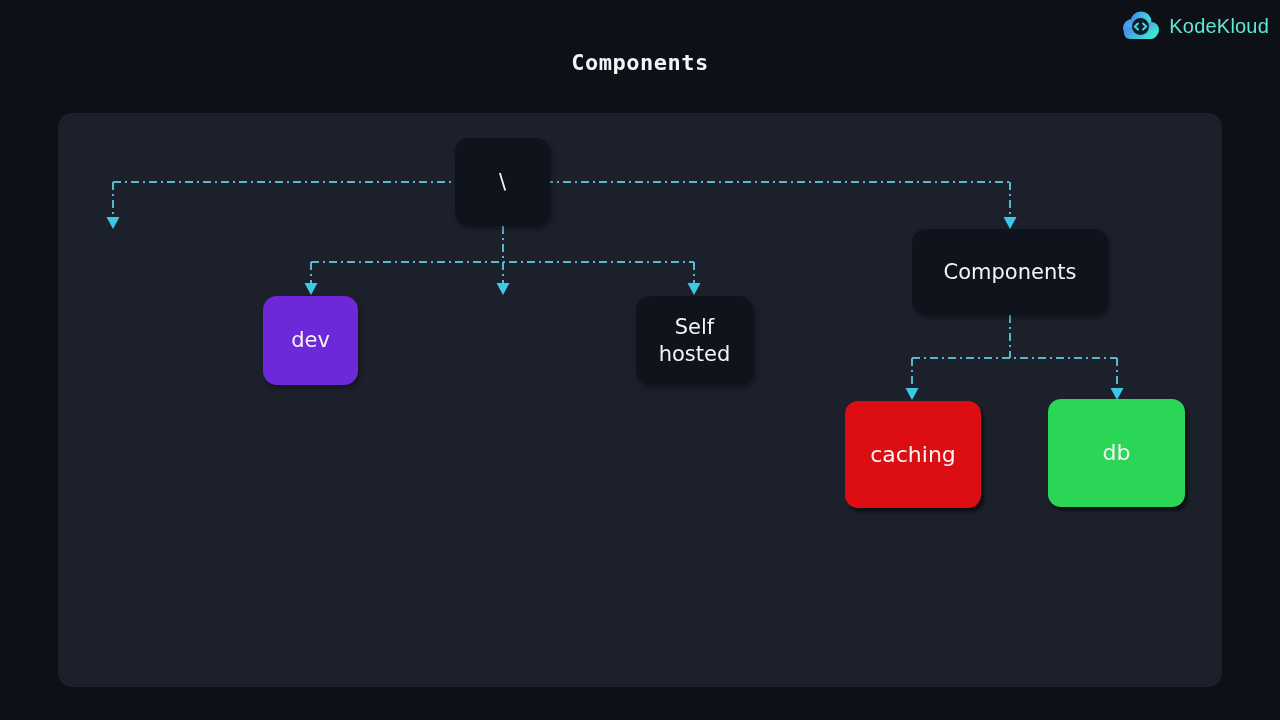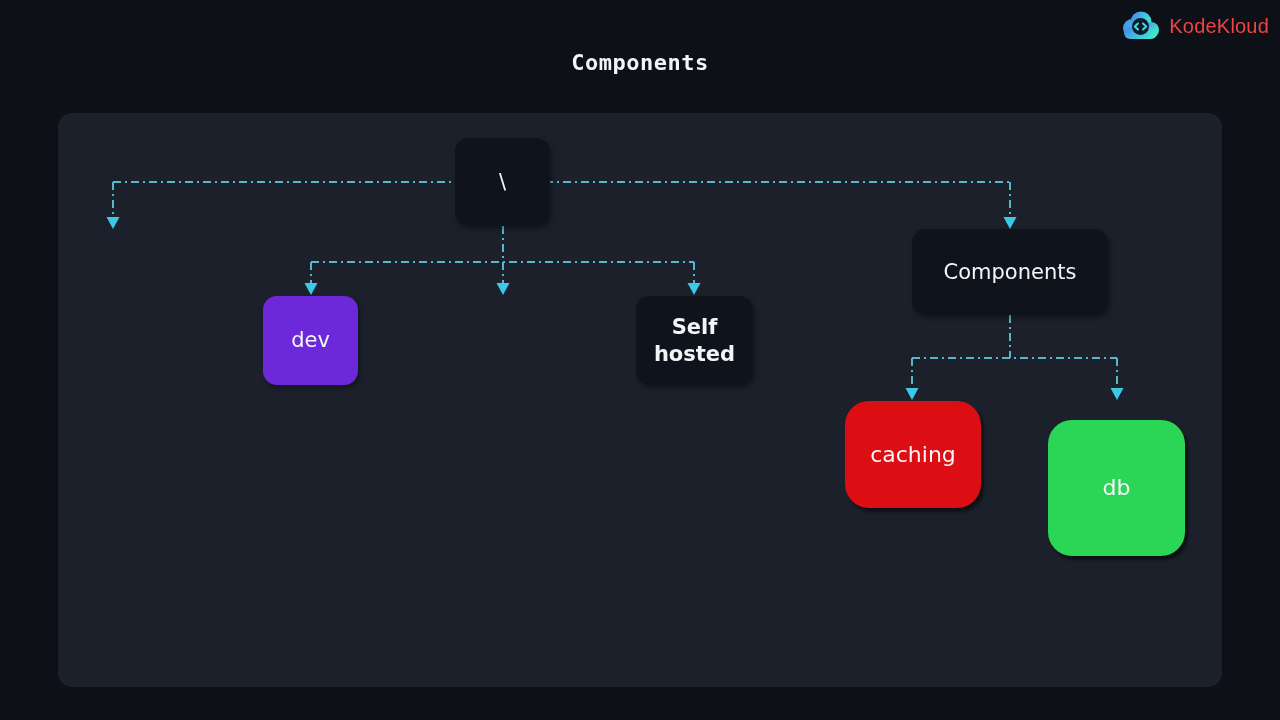--- a/index.html
+++ b/index.html
@@ -21,21 +21,21 @@
     color: #f2f4f6;
     letter-spacing: 0.5px;
   }
 
   
   .logo {
     position: absolute; top: 9px; right: 11px;
     display: flex; align-items: center; gap: 8px;
   }
   .logo-text {
-    color: #ef4444; font-size: 20px; font-weight: 500;
+    color: #5eead4; font-size: 20px; font-weight: 500;
     font-family: "Liberation Sans", sans-serif;
     letter-spacing: 0.2px;
   }
 
   
   .panel {
     position: absolute; left: 58px; top: 113px;
     width: 1164px; height: 574px;
     background: var(--panel-bg, #1b202b);
     border-radius: 14px;
@@ -60,32 +60,32 @@
     position: absolute;
     display: flex; align-items: center; justify-content: center;
     text-align: center;
     border-radius: 14px;
     color: var(--node-text, #f3f5f7);
     font-size: 21px;
     line-height: 1.25;
     box-shadow: 2px 3px 5px rgba(0,0,0,0.35);
   }
   .node-leaf {
-    border-radius: 24px;
+    border-radius: 13px;
     font-size: 22px;
     box-shadow: 3px 4px 3px rgba(0,0,0,0.5);
   }
   .n-root        { left: 455px; top: 138px; width:  95px; height: 88px; }
   .n-base        { left:  66px; top: 229px; width:  93px; height: 86px; }
   .n-dev         { left: 263px; top: 296px; width:  95px; height: 89px; }
   .n-premium     { left: 436px; top: 296px; width: 134px; height: 89px; }
-  .n-selfhosted  { left: 636px; top: 296px; width: 117px; height: 89px; padding: 0 14px; font-weight: bold; }
+  .n-selfhosted  { left: 636px; top: 296px; width: 117px; height: 89px; padding: 0 14px; }
   .n-components  { left: 912px; top: 229px; width: 196px; height: 86px; }
   .n-caching     { left: 845px; top: 401px; width: 136px; height: 107px; }
-  .n-db          { left: 1048px; top: 420px; width: 137px; height: 136px; }
+  .n-db          { left: 1048px; top: 399px; width: 137px; height: 108px; }
 </style>
 </head>
 <body>
 
 <div class="stage">
 
   <div class="slide-title">Components</div>
 
   <div class="logo">
     <svg width="42" height="34" viewBox="0 0 42 34">

